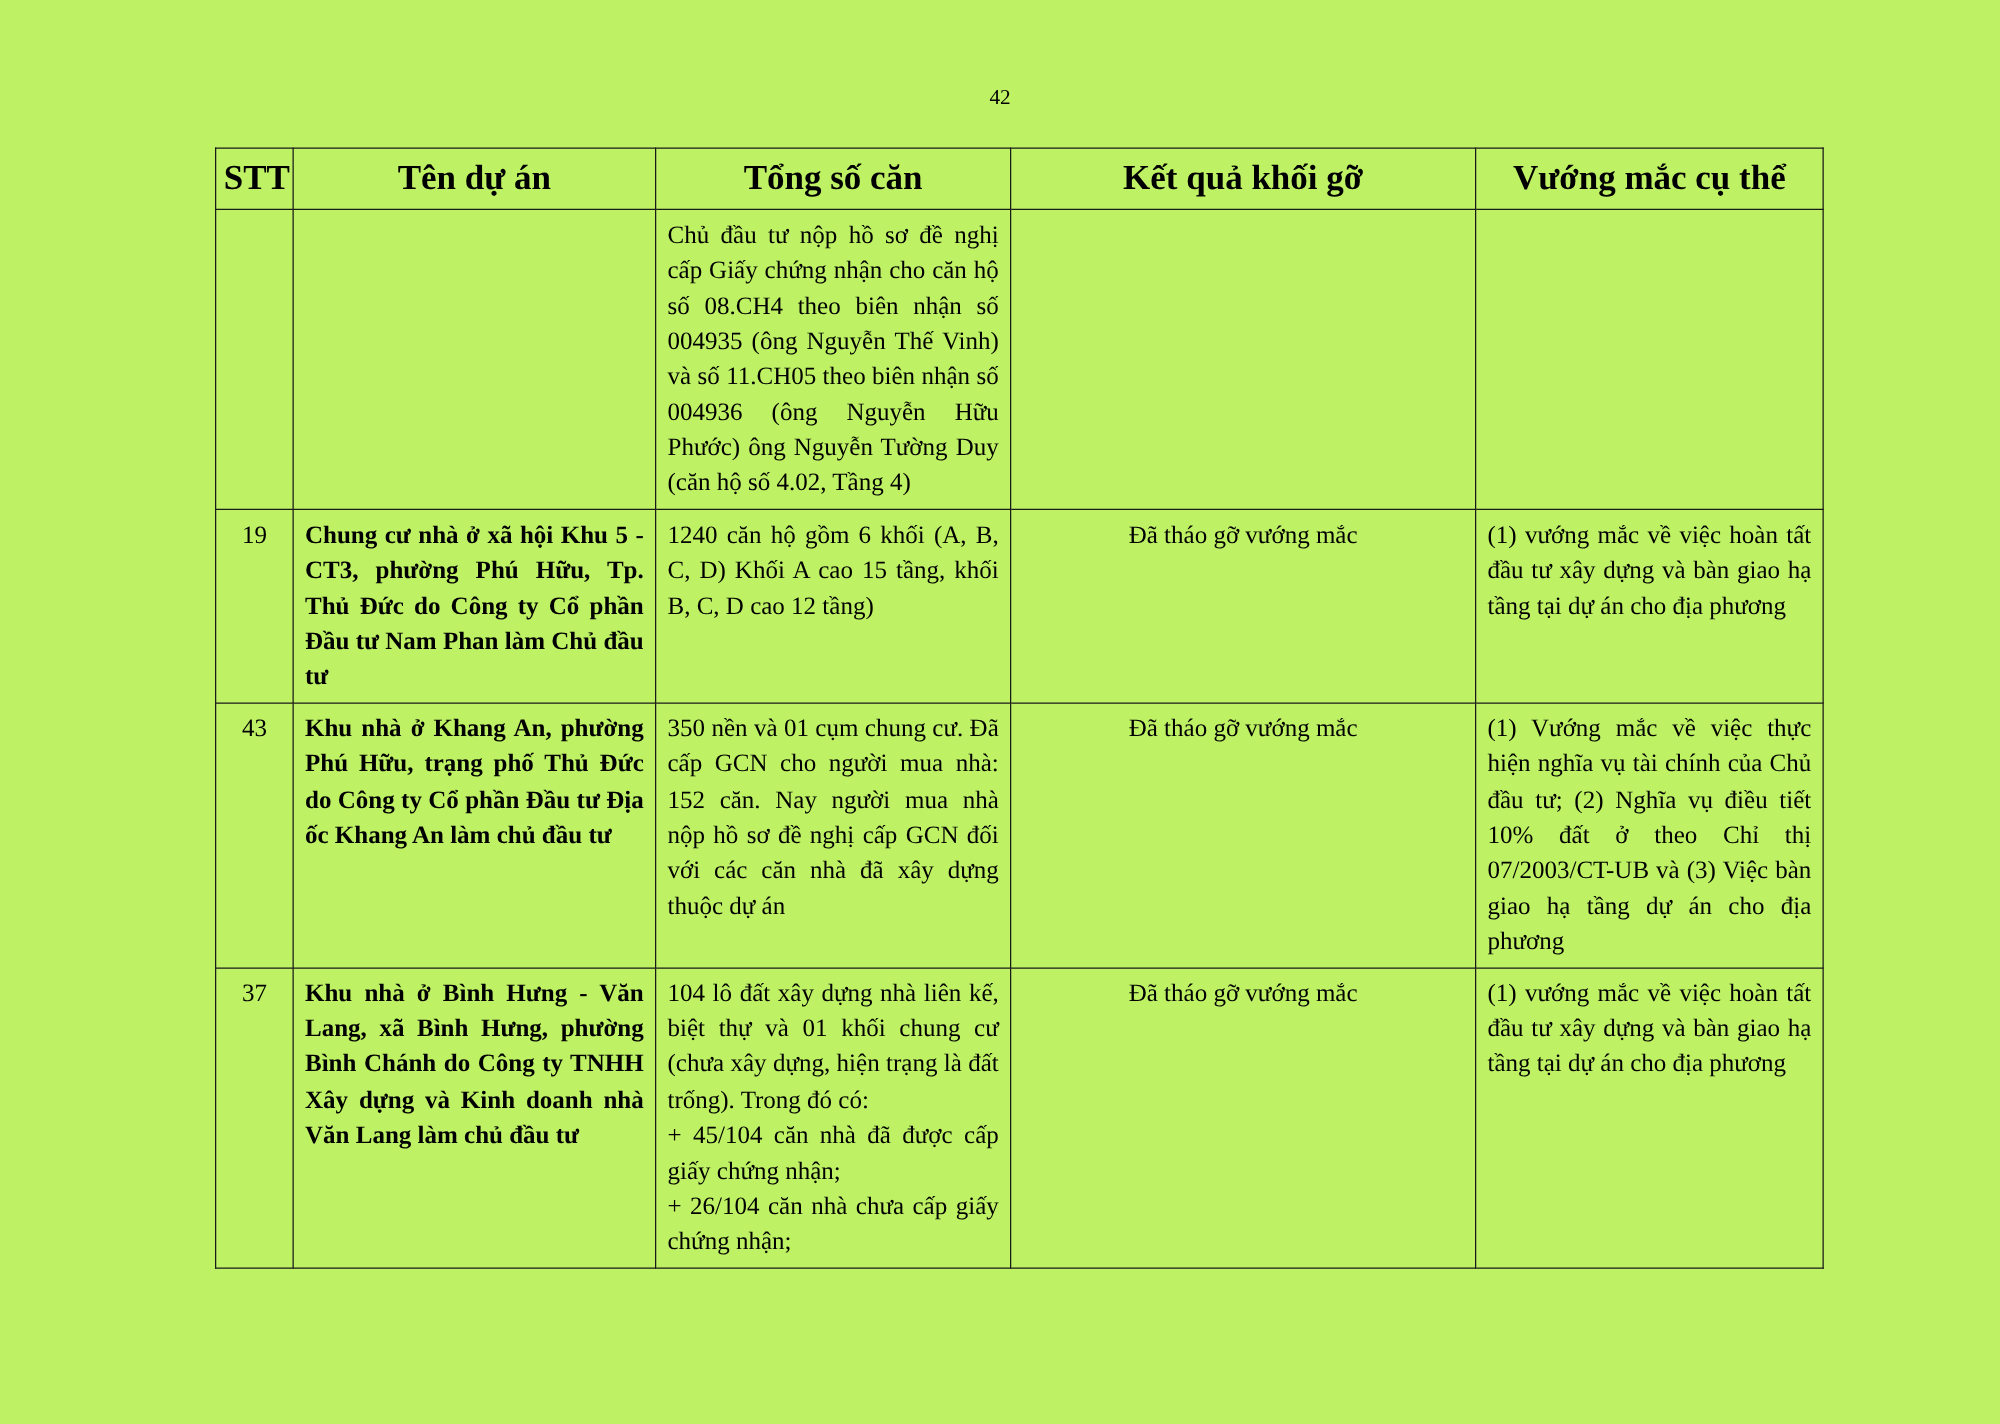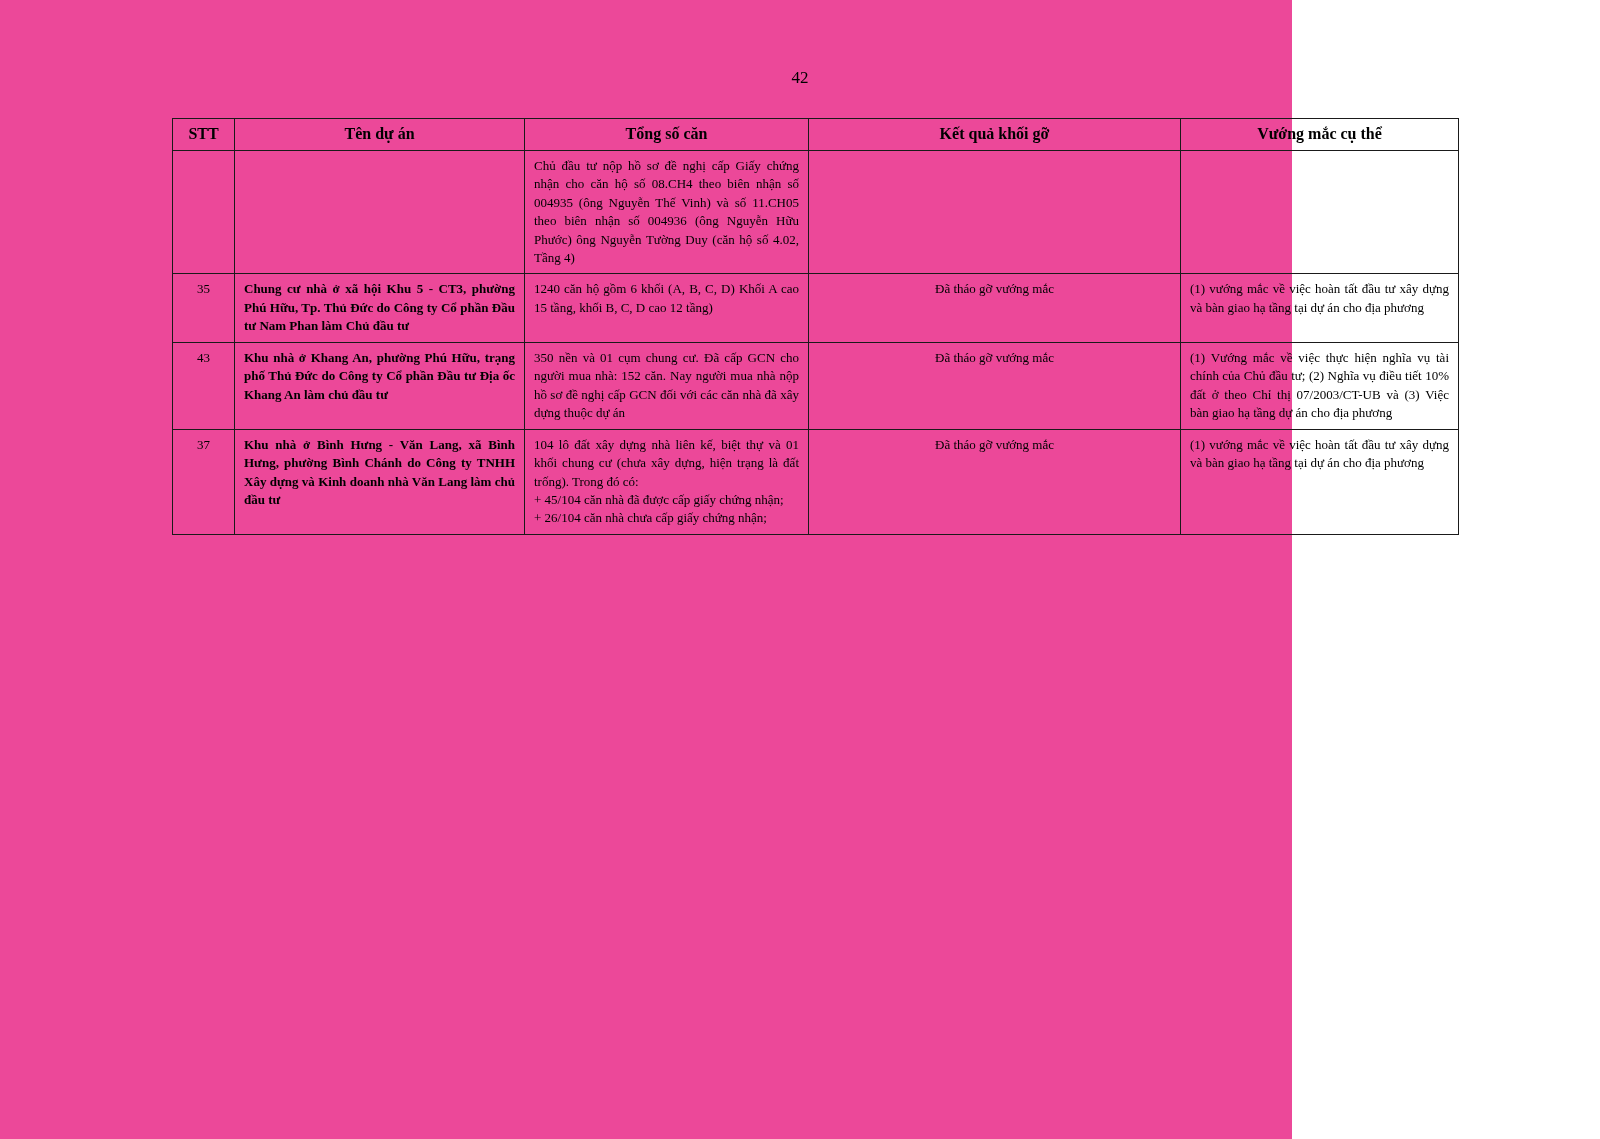--- a/index.html
+++ b/index.html
@@ -12,23 +12,23 @@
     height: 1139px;
     font-family: "Liberation Serif", serif;
     color: #000000;
     position: relative;
     overflow: hidden;
   }
   .page {
     position: absolute;
     left: 0;
     top: 0;
-    width: 1292px;
+    width: 1600px;
     height: 1139px;
-    background: #ec4899;
+    background: #bef264;
   }
   .page-number {
     position: absolute;
     top: 68px;
     left: 0;
     width: 1600px;
     text-align: center;
     font-size: 17px;
     font-family: "Liberation Serif", serif;
   }
@@ -37,30 +37,30 @@
     left: 172px;
     top: 118px;
     width: 1286px;
     border-collapse: collapse;
     table-layout: fixed;
   }
   table.doc-table td, table.doc-table th {
     border: 1.3px solid #1a1a1a;
     vertical-align: top;
     padding: 6px 9px 6px 9px;
-    font-size: 13px;
+    font-size: 20px;
     line-height: 1.42;
     font-family: "Liberation Serif", serif;
   }
   table.doc-table th {
     text-align: center;
     font-weight: bold;
     vertical-align: middle;
     padding: 4px 6px;
-    font-size: 16px;
+    font-size: 28px;
   }
   col.c-stt { width: 62px; }
   col.c-name { width: 290px; }
   col.c-total { width: 284px; }
   col.c-result { width: 372px; }
   col.c-issue { width: 278px; }
 
   td.stt {
     text-align: center;
     vertical-align: middle;
@@ -115,21 +115,21 @@
     </thead>
     <tbody>
       <tr>
         <td class="stt"></td>
         <td class="justify"></td>
         <td class="total-cell pre">Chủ đầu tư nộp hồ sơ đề nghị cấp Giấy chứng nhận cho căn hộ số 08.CH4 theo biên nhận số 004935 (ông Nguyễn Thế Vinh) và số 11.CH05 theo biên nhận số 004936 (ông Nguyễn Hữu Phước) ông Nguyễn Tường Duy (căn hộ số 4.02, Tầng 4)</td>
         <td class="result-cell"></td>
         <td class="issue-cell"></td>
       </tr>
       <tr>
-        <td class="stt">35</td>
+        <td class="stt">19</td>
         <td class="justify mid">Chung cư nhà ở xã hội Khu 5 - CT3, phường Phú Hữu, Tp. Thủ Đức do Công ty Cổ phần Đầu tư Nam Phan làm Chủ đầu tư</td>
         <td class="total-cell mid pre">1240 căn hộ gồm 6 khối (A, B, C, D) Khối A cao 15 tầng, khối B, C, D cao 12 tầng)</td>
         <td class="result-cell">Đã tháo gỡ vướng mắc</td>
         <td class="issue-cell">(1) vướng mắc về việc hoàn tất đầu tư xây dựng và bàn giao hạ tầng tại dự án cho địa phương</td>
       </tr>
       <tr>
         <td class="stt">43</td>
         <td class="justify mid">Khu nhà ở Khang An, phường Phú Hữu, trạng phố Thủ Đức do Công ty Cổ phần Đầu tư Địa ốc Khang An làm chủ đầu tư</td>
         <td class="total-cell mid pre">350 nền và 01 cụm chung cư. Đã cấp GCN cho người mua nhà: 152 căn. Nay người mua nhà nộp hồ sơ đề nghị cấp GCN đối với các căn nhà đã xây dựng thuộc dự án</td>
         <td class="result-cell">Đã tháo gỡ vướng mắc</td>

